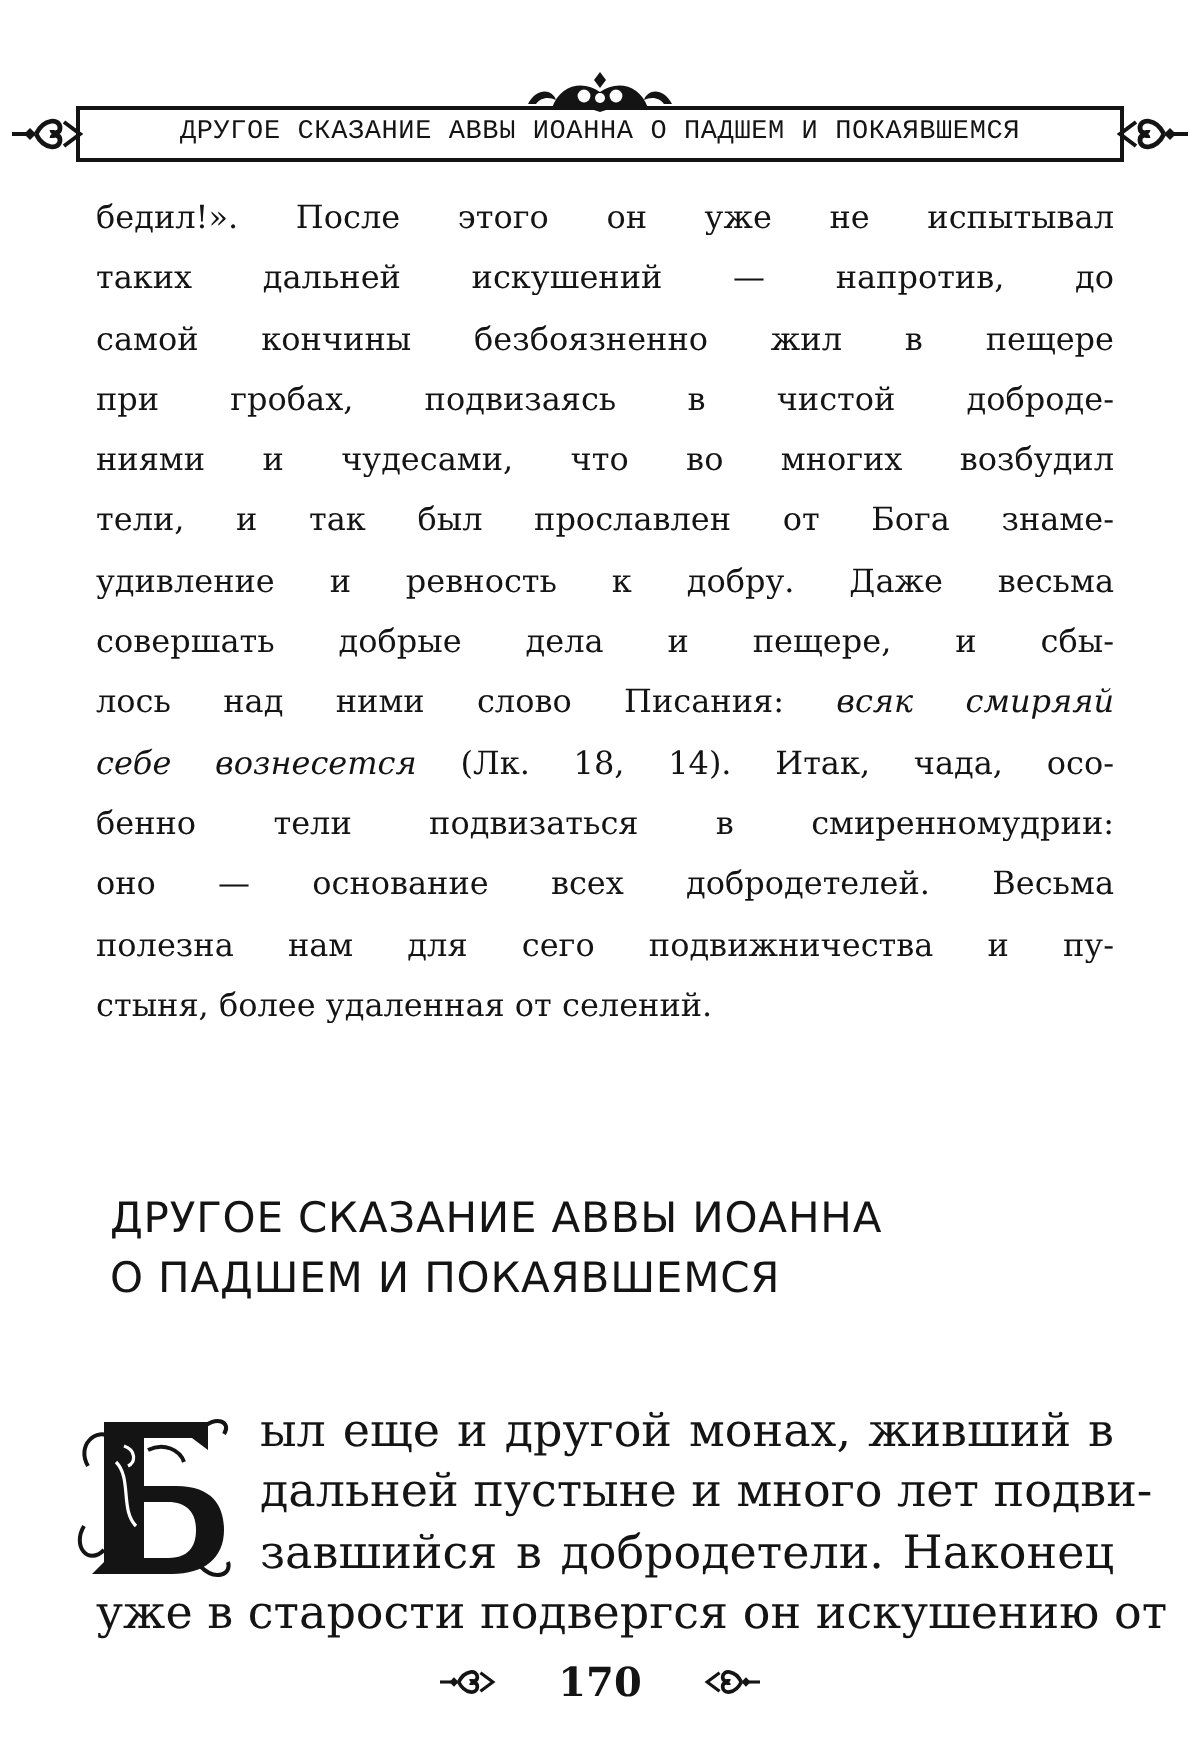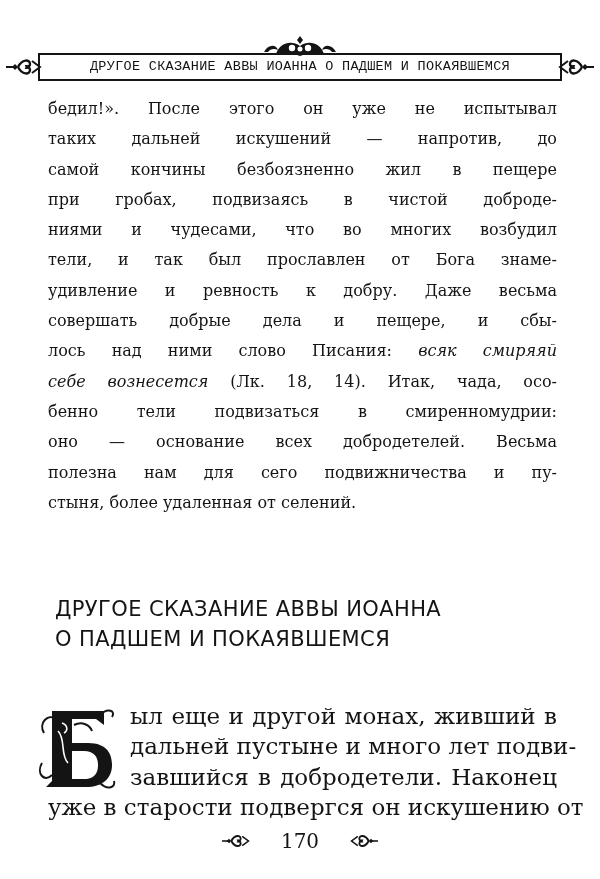--- a/index.html
+++ b/index.html
@@ -33,21 +33,21 @@
 
     .section-title {
       position: absolute; left: 55px; width: 520px; top: 594px; text-align: left;
       font-family: "DejaVu Sans", "Liberation Sans", sans-serif; font-size: 21px; line-height: 30px; letter-spacing: 0.4px;
     }
     .para2 { position: absolute; left: 48px; top: 683px; width: 509px; font-size: 23px; line-height: 30.3px; margin-top: 18px; }
     .dropcap {
       position: absolute; left: -10px; top: 2px; width: 82px; height: 88px;
     }
     .para2 .line.indent { margin-left: 82px; }
-    .footer { position: absolute; left: 0; top: 826px; width: 600px; height: 30px; text-align: center; }
+    .footer { position: absolute; left: 0; top: 826px; width: 600px; height: 30px; text-align: center; font-weight: bold; }
     .footer .num { font-size: 20px; line-height: 30px; display: inline-block; margin: 0 26px; vertical-align: middle; }
     .footer svg { vertical-align: middle; }
   </style>
 </head>
 <body>
 
 <div class="header">
   <svg class="top-orn" viewBox="0 0 76 20">
     <path d="M2 16 C6 8 14 8 16 14 C12 12 8 13 6 16 Z" fill="#141414"></path>
     <path d="M74 16 C70 8 62 8 60 14 C64 12 68 13 70 16 Z" fill="#141414"></path>

